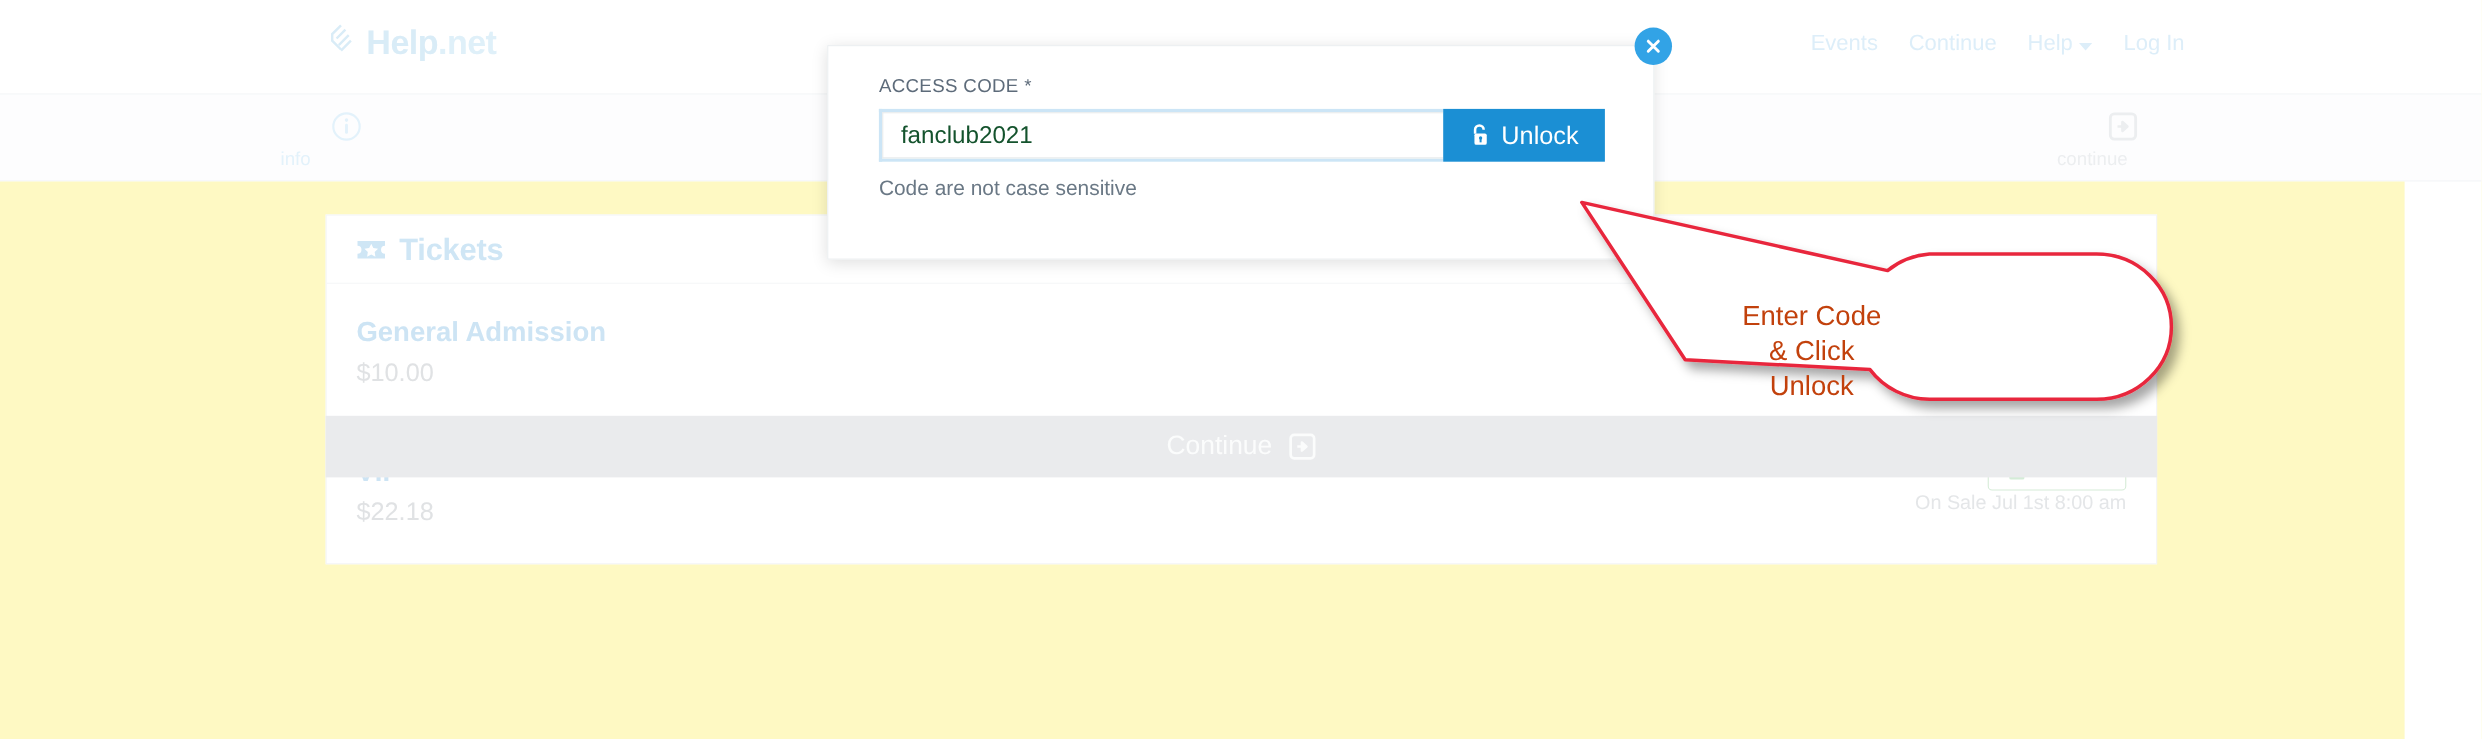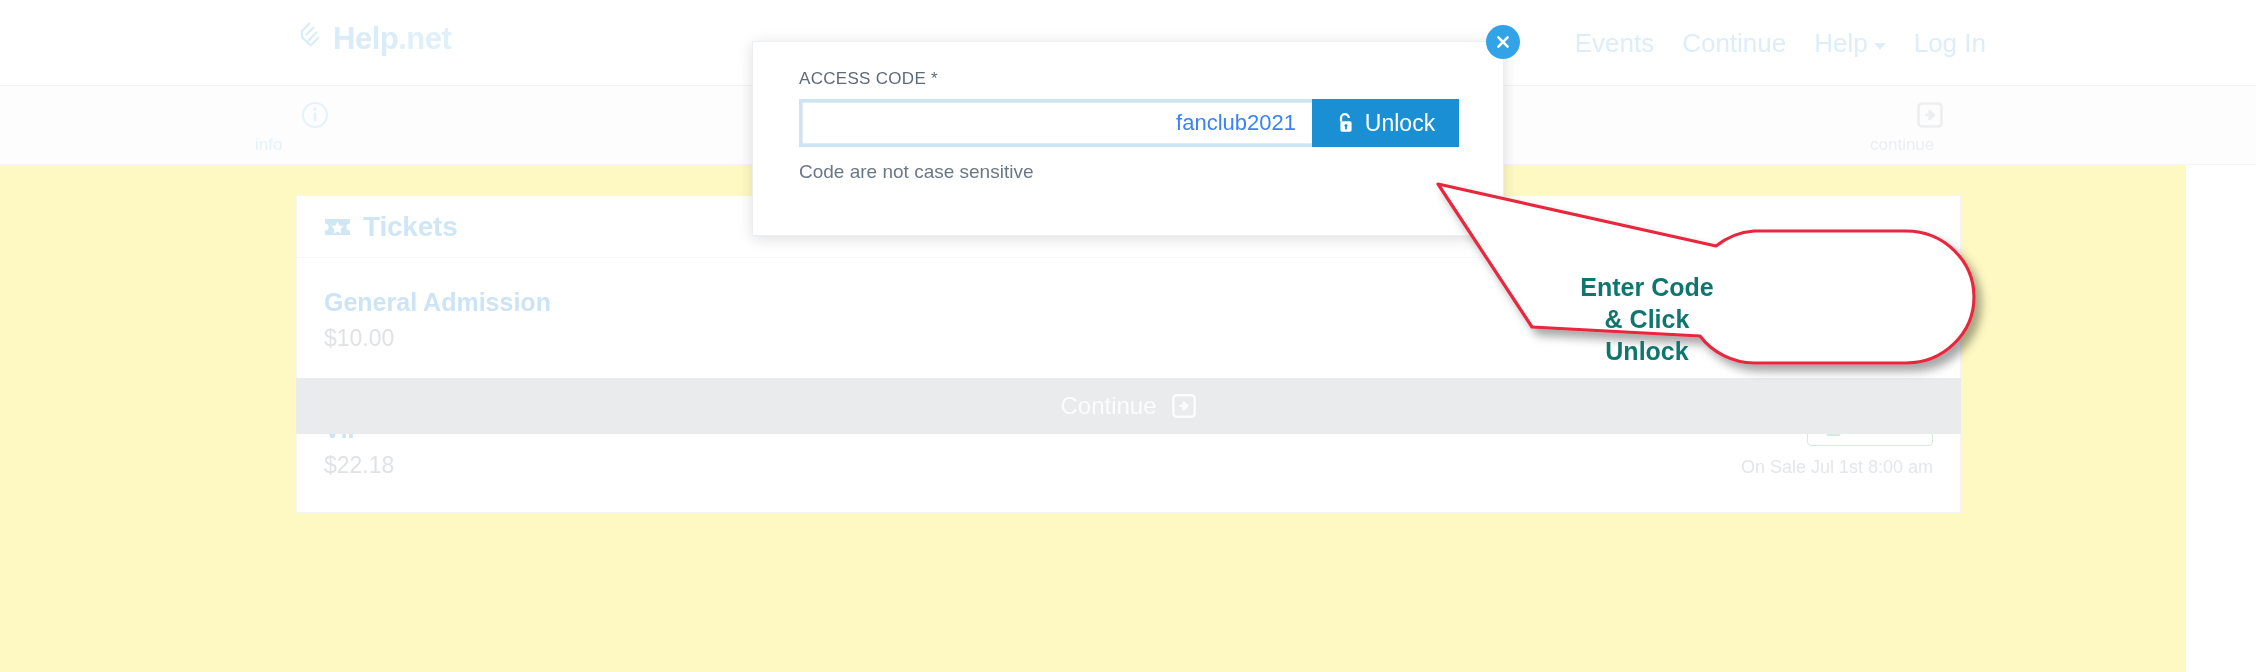--- a/index.html
+++ b/index.html
@@ -49,21 +49,21 @@
   .brand-text .tld { color: #dff0f9; }
 
   .nav-links {
     position: absolute;
     right: 270px; top: 28px;
     display: flex;
     align-items: center;
     gap: 28px;
   }
   .nav-link {
-    font-size: 26px;
+    font-size: 20px;
     color: #ddeef9;
     white-space: nowrap;
     display: flex;
     align-items: center;
     gap: 6px;
   }
   .caret {
     width: 0; height: 0;
     border-left: 6px solid transparent;
     border-right: 6px solid transparent;
@@ -167,21 +167,21 @@
     border: 1px solid #d6ecd8;
     border-radius: 4px;
     padding: 8px 17px;
     background: #ffffff;
     font-size: 21px;
     color: #d4ecd7;
     line-height: 1;
     white-space: nowrap;
   }
   .onsale {
-    margin-top: 10px;
+    margin-top: 0;
     font-size: 18px;
     color: #e4e6e8;
     line-height: 1.25;
     text-align: right;
   }
 
   
   .continue-bar {
     position: absolute;
     left: 296px;
@@ -235,23 +235,22 @@
   }
   .code-input {
     border: 1px solid #e7eaec;
     border-right: none;
     outline: none;
     width: 100%;
     height: 100%;
     padding: 0 16px;
     font-family: "Liberation Sans", sans-serif;
     font-size: 22px;
-    color: #3b82f6;
-    background: #ffffff;
-    text-align: right;
+    color: #14532d;
+    background: #ffffff;
   }
   .unlock-solid {
     width: 147px;
     background: #1b8fd4;
     color: #ffffff;
     border: none;
     display: flex;
     align-items: center;
     justify-content: center;
     gap: 10px;
@@ -278,22 +277,22 @@
     justify-content: center;
     cursor: pointer;
     z-index: 45;
   }
   .callout-text {
     position: absolute;
     left: 1557px; top: 271px;
     width: 180px;
     text-align: center;
     font-size: 25px;
-    font-weight: 700;
-    color: #0f766e;
+    font-weight: 400;
+    color: #c2410c;
     line-height: 1.28;
     z-index: 61;
   }
 </style>
 </head>
 <body>
 
 <div id="page">
 
   <div class="navbar">

